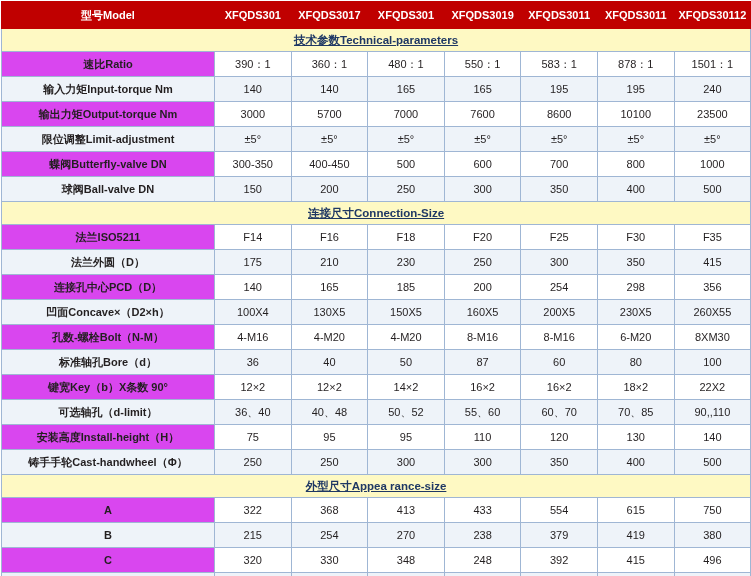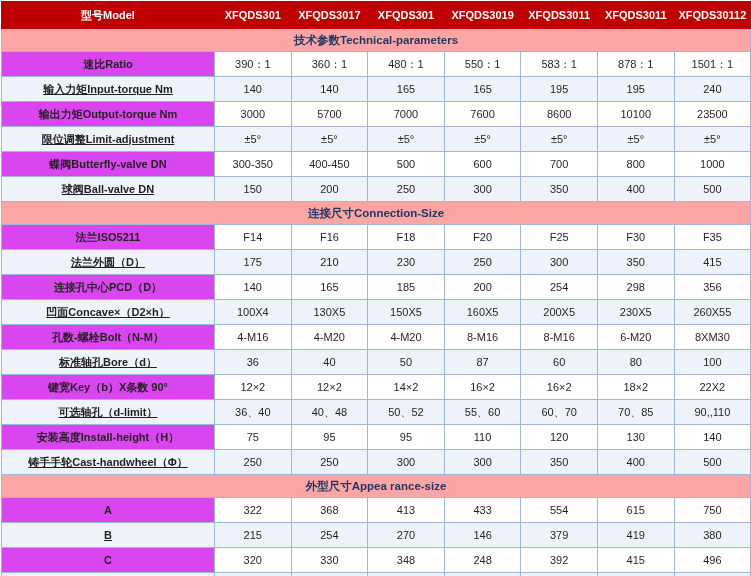--- a/index.html
+++ b/index.html
@@ -35,40 +35,40 @@
   tr.head-row td {
     background: #c00000;
     color: #ffffff;
     font-weight: bold;
     font-size: 11px;
     height: 26px;
     border: 1px solid #c00000;
   }
   
   tr.section-row td {
-    background: #fca5a5;
+    background: #fef9c3;
     color: #1f3864;
     font-weight: bold;
     font-size: 11.5px;
     height: 22px;
+    text-decoration: underline;
   }
   
   td.label {
     background: #d946ef;
     font-weight: bold;
     text-align: center;
     font-size: 11px;
     padding: 0 2px;
   }
   tr.alt td {
     background: #eef3f9;
   }
   tr.alt td.label {
     background: #eef3f9;
-    text-decoration: underline;
   }
   td.val {
     font-size: 11px;
   }
   
   col.c0 { width: 213px; }
   col.cx { width: 76.6px; }
 </style>
 </head>
 <body>
@@ -272,21 +272,21 @@
         <td class="val">433</td>
         <td class="val">554</td>
         <td class="val">615</td>
         <td class="val">750</td>
       </tr>
       <tr class="alt">
         <td class="label">B</td>
         <td class="val">215</td>
         <td class="val">254</td>
         <td class="val">270</td>
-        <td class="val">146</td>
+        <td class="val">238</td>
         <td class="val">379</td>
         <td class="val">419</td>
         <td class="val">380</td>
       </tr>
       <tr>
         <td class="label">C</td>
         <td class="val">320</td>
         <td class="val">330</td>
         <td class="val">348</td>
         <td class="val">248</td>

